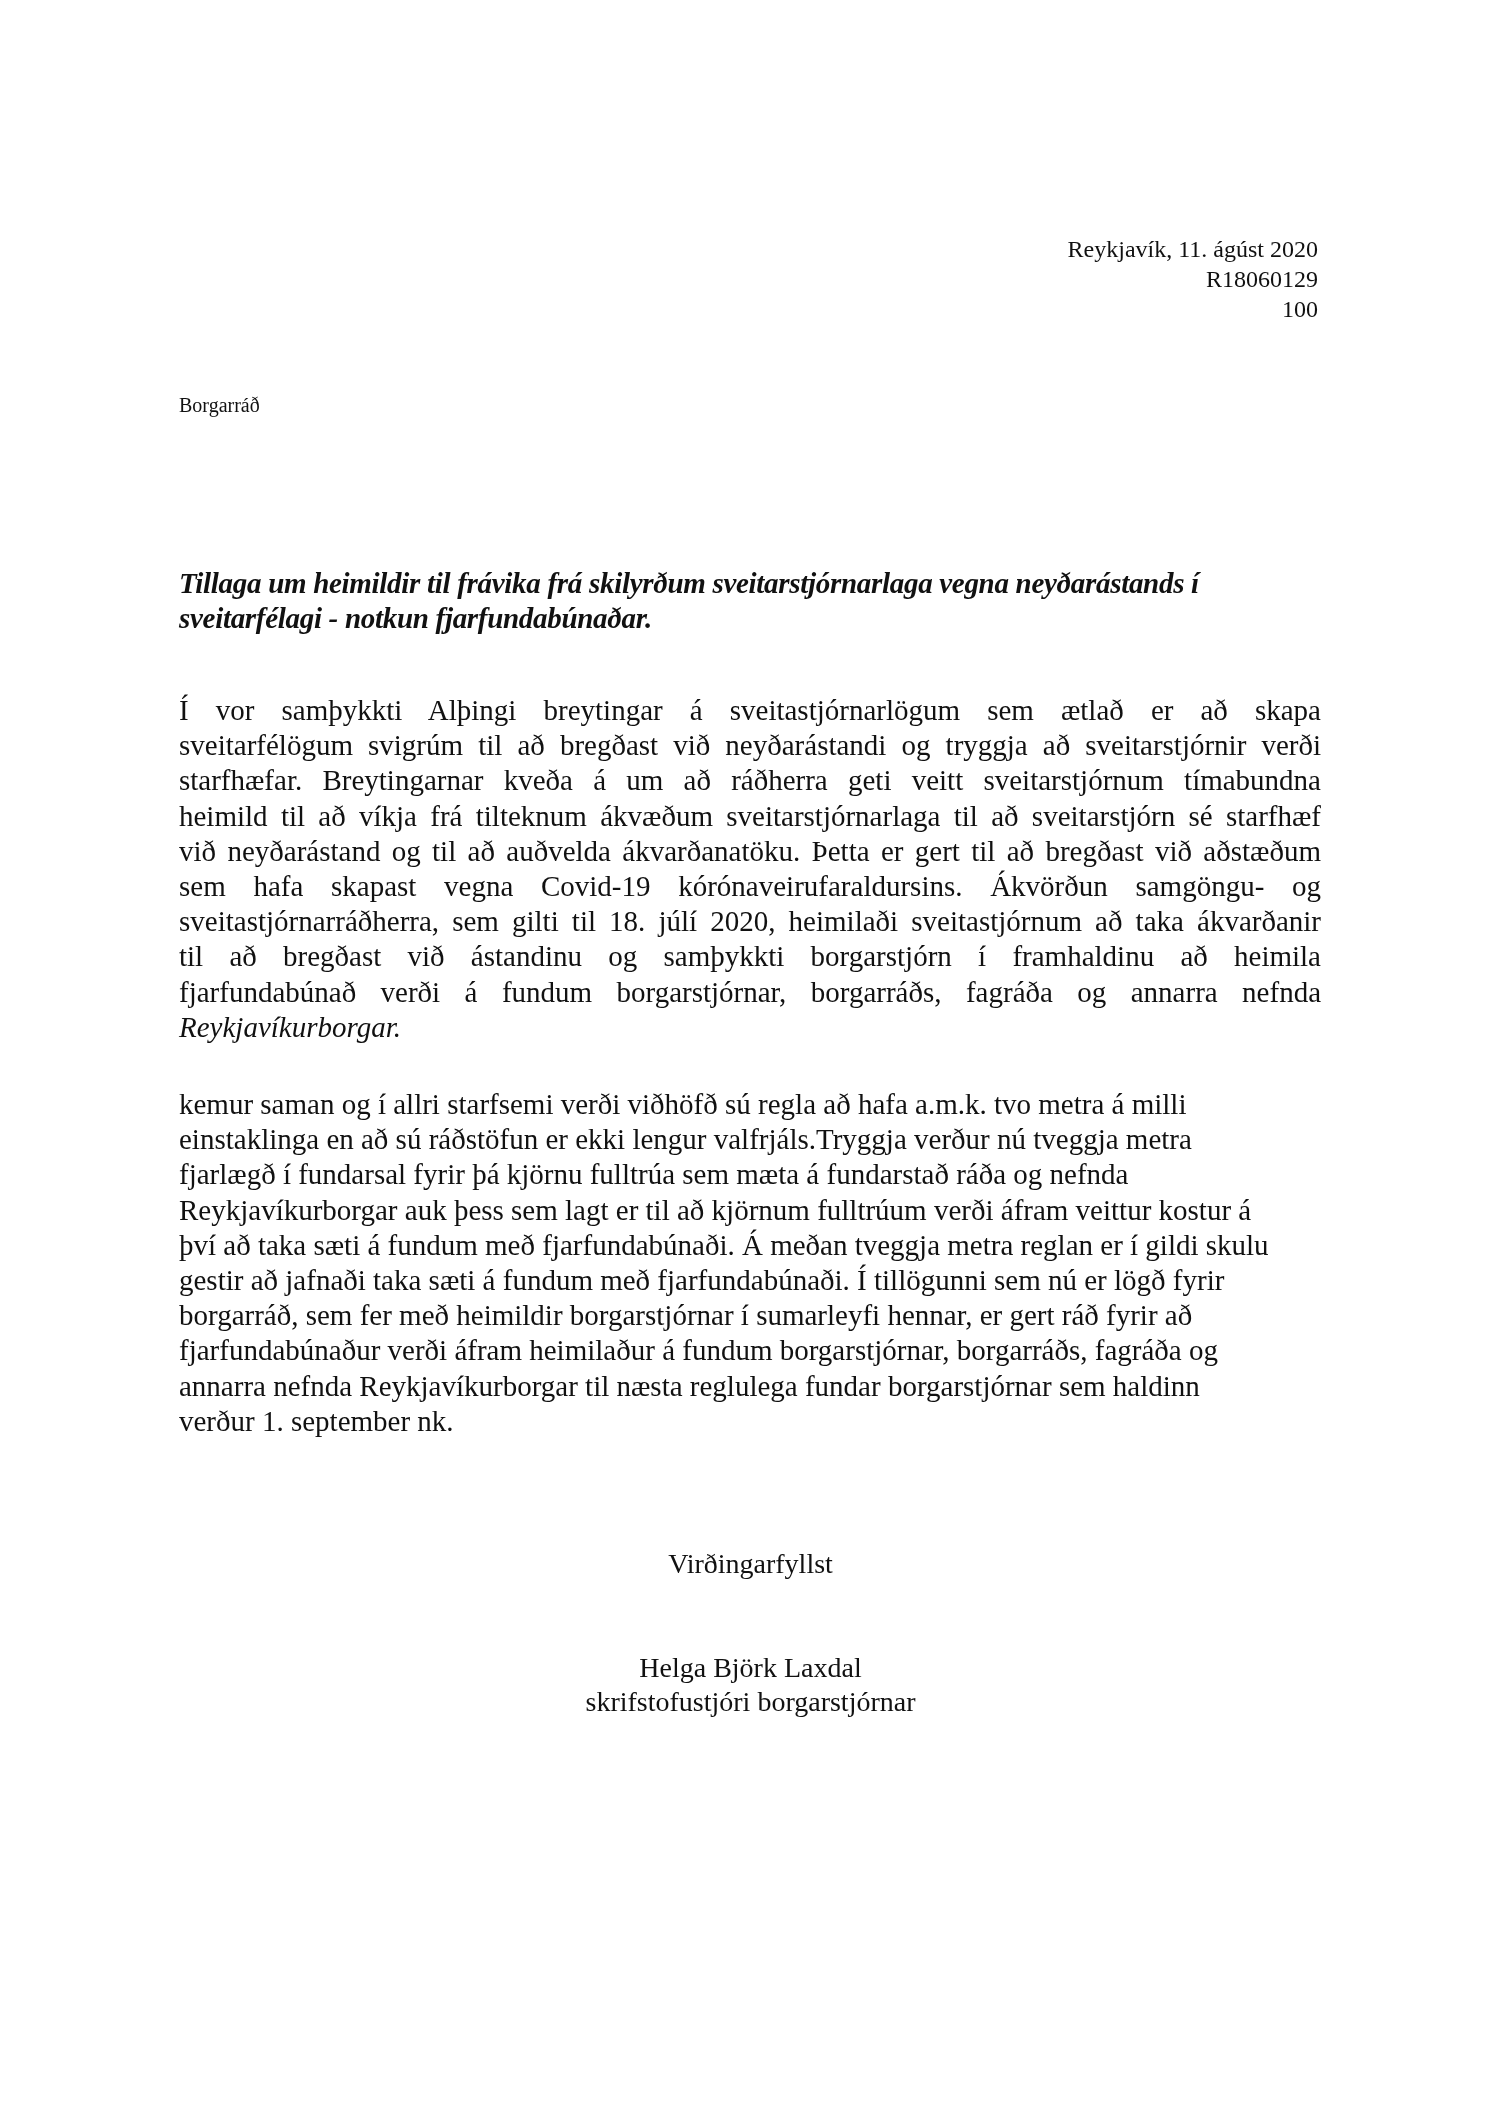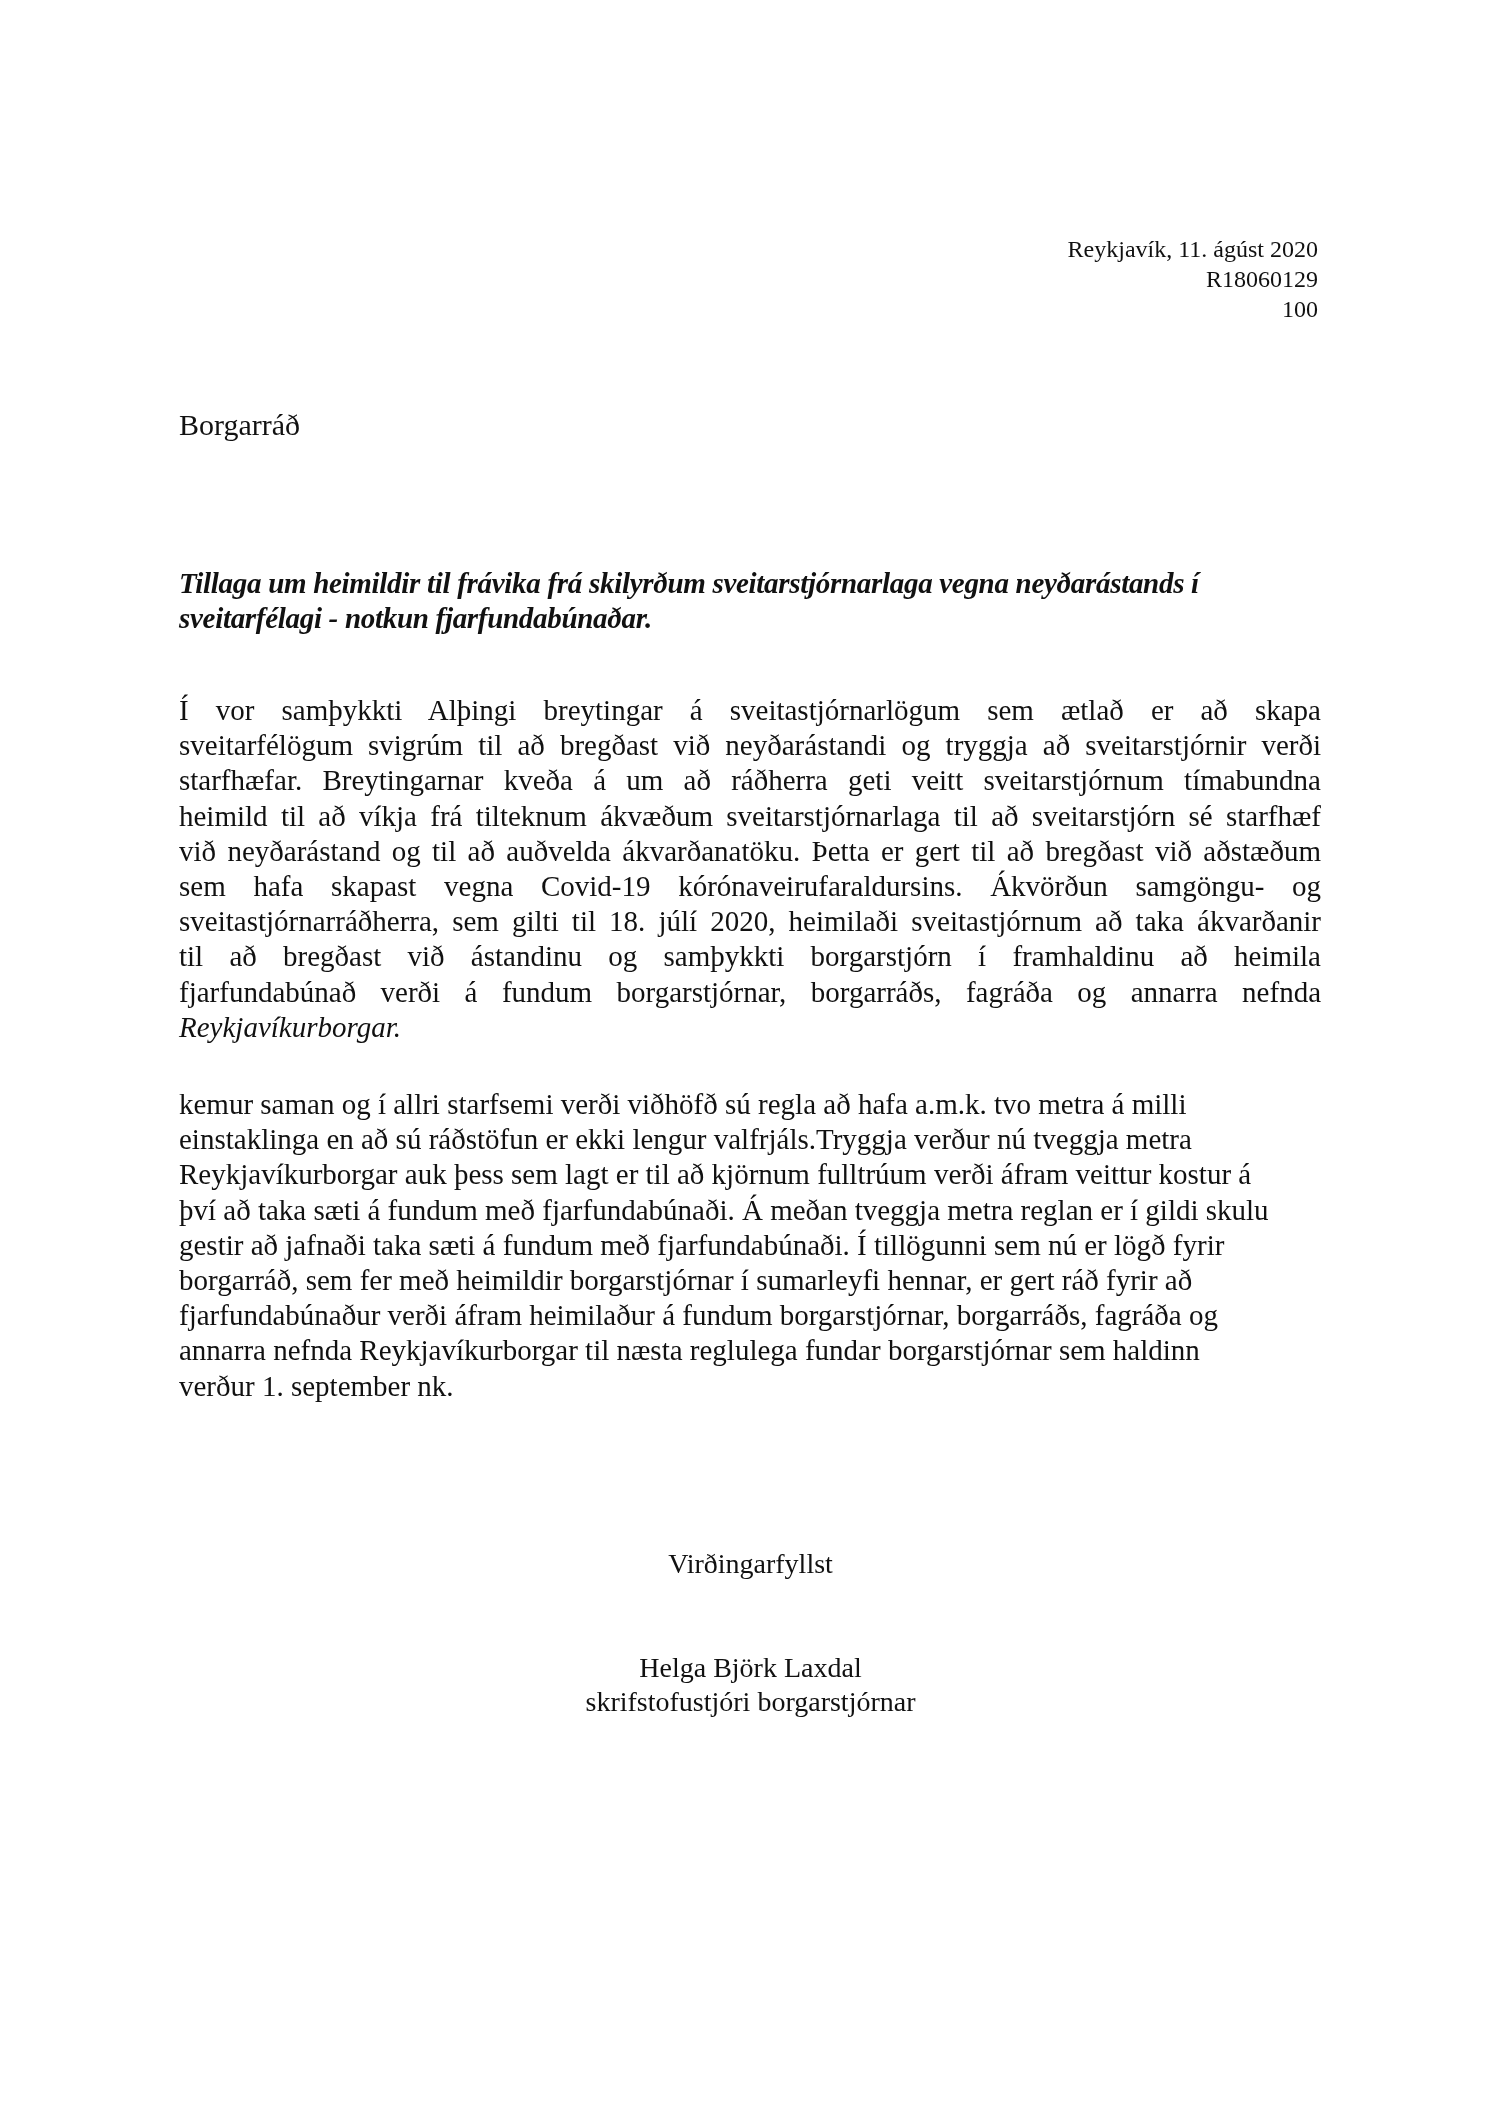--- a/index.html
+++ b/index.html
@@ -27,22 +27,22 @@
     right: 183px;
     top: 234px;
     text-align: right;
     font-size: 24px;
     line-height: 30px;
   }
   .header-block div { white-space: nowrap; }
   .recipient {
     position: absolute;
     left: 179px;
-    top: 408px;
-    font-size: 30px;
+    top: 388px;
+    font-size: 20px;
     line-height: 34px;
     text-align: center;
   }
   .title {
     position: absolute;
     left: 179px;
     top: 566px;
     width: 1145px;
     font-size: 29px;
     line-height: 35px;
@@ -118,20 +118,21 @@
     <span class="line">sem hafa skapast vegna Covid-19 kórónaveirufaraldursins. Ákvörðun samgöngu- og</span>
     <span class="line">sveitastjórnarráðherra, sem gilti til 18. júlí 2020, heimilaði sveitastjórnum að taka ákvarðanir</span>
     <span class="line">til að bregðast við ástandinu og samþykkti borgarstjórn í framhaldinu að heimila</span>
     <span class="line">fjarfundabúnað verði á fundum borgarstjórnar, borgarráðs, fagráða og annarra nefnda</span>
     <span class="line last">Reykjavíkurborgar.</span>
   </div>
 
   <div class="para para-2">
     <span class="line">kemur saman og í allri starfsemi verði viðhöfð sú regla að hafa a.m.k. tvo metra á milli</span>
     <span class="line">einstaklinga en að sú ráðstöfun er ekki lengur valfrjáls.Tryggja verður nú tveggja metra</span>
+    <span class="line">fjarlægð í fundarsal fyrir þá kjörnu fulltrúa sem mæta á fundarstað ráða og nefnda</span>
     <span class="line">Reykjavíkurborgar auk þess sem lagt er til að kjörnum fulltrúum verði áfram veittur kostur á</span>
     <span class="line">því að taka sæti á fundum með fjarfundabúnaði. Á meðan tveggja metra reglan er í gildi skulu</span>
     <span class="line">gestir að jafnaði taka sæti á fundum með fjarfundabúnaði. Í tillögunni sem nú er lögð fyrir</span>
     <span class="line">borgarráð, sem fer með heimildir borgarstjórnar í sumarleyfi hennar, er gert ráð fyrir að</span>
     <span class="line">fjarfundabúnaður verði áfram heimilaður á fundum borgarstjórnar, borgarráðs, fagráða og</span>
     <span class="line">annarra nefnda Reykjavíkurborgar til næsta reglulega fundar borgarstjórnar sem haldinn</span>
     <span class="line">verður 1. september nk.</span>
   </div>
 
   <div class="closing closing-greeting">Virðingarfyllst</div>

